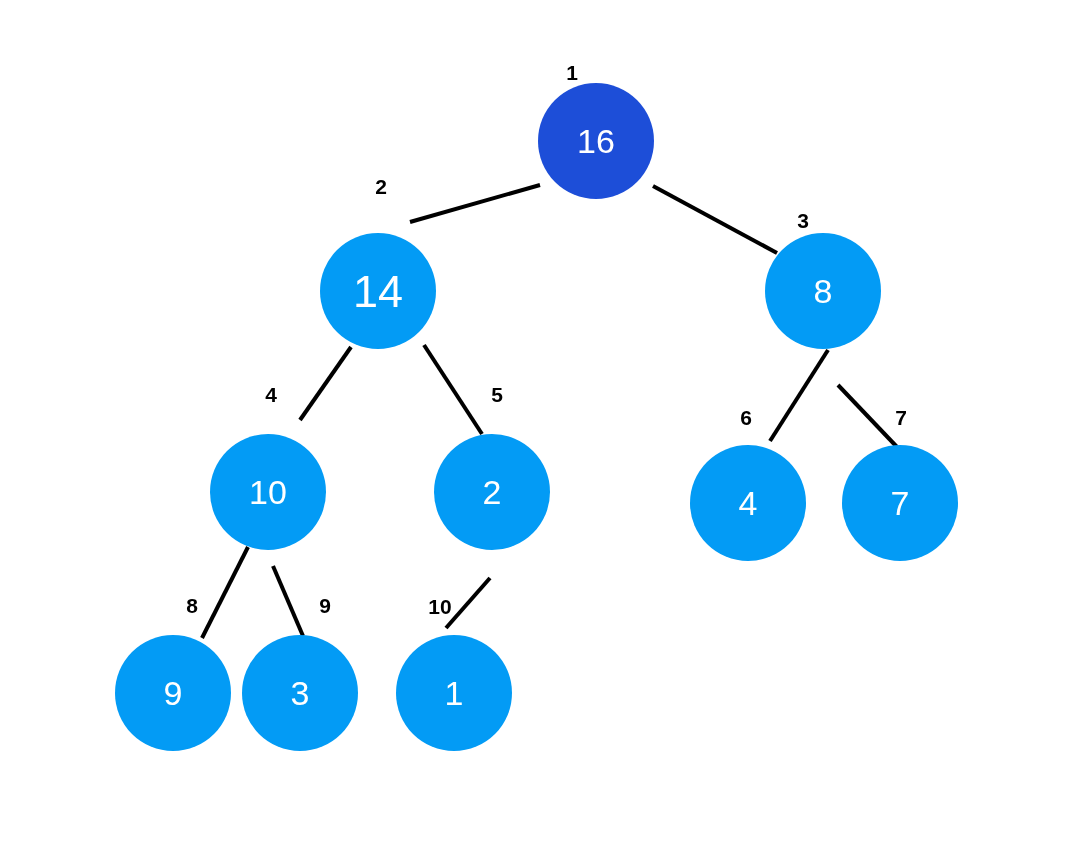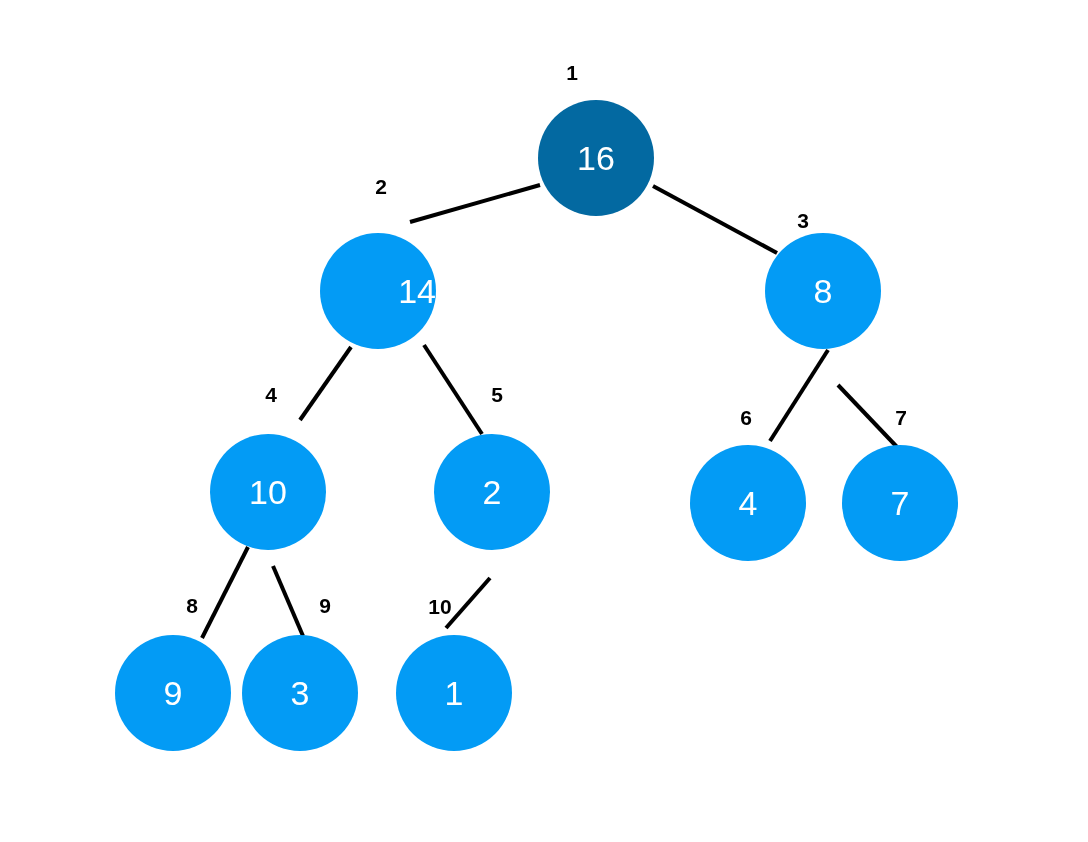--- a/index.html
+++ b/index.html
@@ -58,24 +58,24 @@
       <line x1="653" y1="186" x2="777" y2="253" stroke="#000000" stroke-width="4" stroke-linecap="butt"></line>
       <line x1="351" y1="347" x2="300" y2="420" stroke="#000000" stroke-width="4" stroke-linecap="butt"></line>
       <line x1="424" y1="345" x2="482" y2="434" stroke="#000000" stroke-width="4" stroke-linecap="butt"></line>
       <line x1="828" y1="350" x2="770" y2="441" stroke="#000000" stroke-width="4" stroke-linecap="butt"></line>
       <line x1="838" y1="385" x2="897" y2="447" stroke="#000000" stroke-width="4" stroke-linecap="butt"></line>
       <line x1="248" y1="547" x2="202" y2="638" stroke="#000000" stroke-width="4" stroke-linecap="butt"></line>
       <line x1="273" y1="566" x2="303" y2="636" stroke="#000000" stroke-width="4" stroke-linecap="butt"></line>
       <line x1="490" y1="578" x2="446" y2="628" stroke="#000000" stroke-width="4" stroke-linecap="butt"></line>
     </svg>
   <div id="node-layer">
-      <div class="node" style="left: 538px; top: 100px; width: 116px; height: 116px; background: #0369a1; color: rgb(255, 255, 255); font-size: 34px; text-align: right;">
+      <div class="node" style="left: 538px; top: 83px; width: 116px; height: 116px; background: #1d4ed8; color: rgb(255, 255, 255); font-size: 34px; text-align: right;">
         <span class="node-label">16</span>
       </div>
-      <div class="node" style="left: 320px; top: 233px; width: 116px; height: 116px; background: rgb(3, 155, 245); color: rgb(255, 255, 255); font-size: 34px; justify-content: flex-end;">
+      <div class="node" style="left: 320px; top: 233px; width: 116px; height: 116px; background: rgb(3, 155, 245); color: rgb(255, 255, 255); font-size: 45px;">
         <span class="node-label">14</span>
       </div>
       <div class="node" style="left: 765px; top: 233px; width: 116px; height: 116px; background: rgb(3, 155, 245); color: rgb(255, 255, 255); font-size: 34px;">
         <span class="node-label">8</span>
       </div>
       <div class="node" style="left: 210px; top: 434px; width: 116px; height: 116px; background: rgb(3, 155, 245); color: rgb(255, 255, 255); font-size: 34px;">
         <span class="node-label">10</span>
       </div>
       <div class="node" style="left: 434px; top: 434px; width: 116px; height: 116px; background: rgb(3, 155, 245); color: rgb(255, 255, 255); font-size: 34px;">
         <span class="node-label">2</span>

